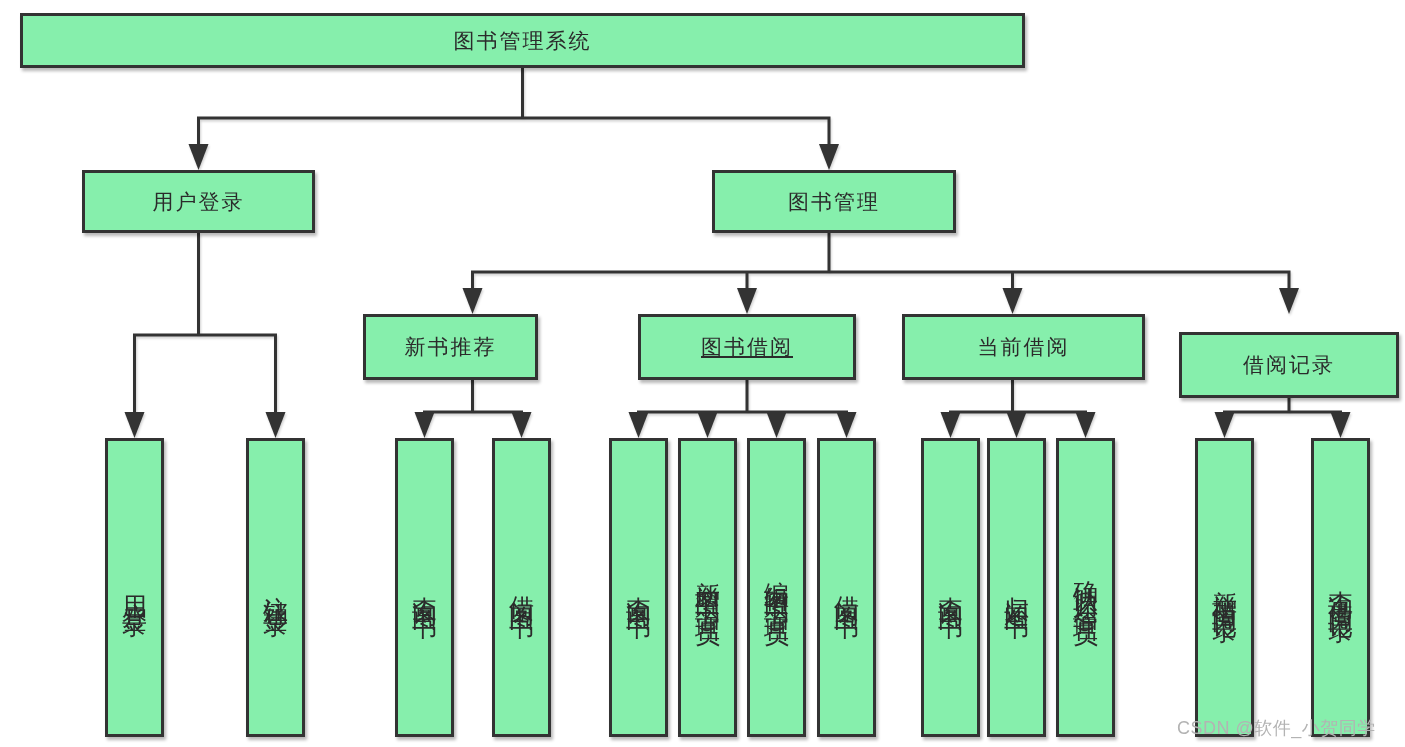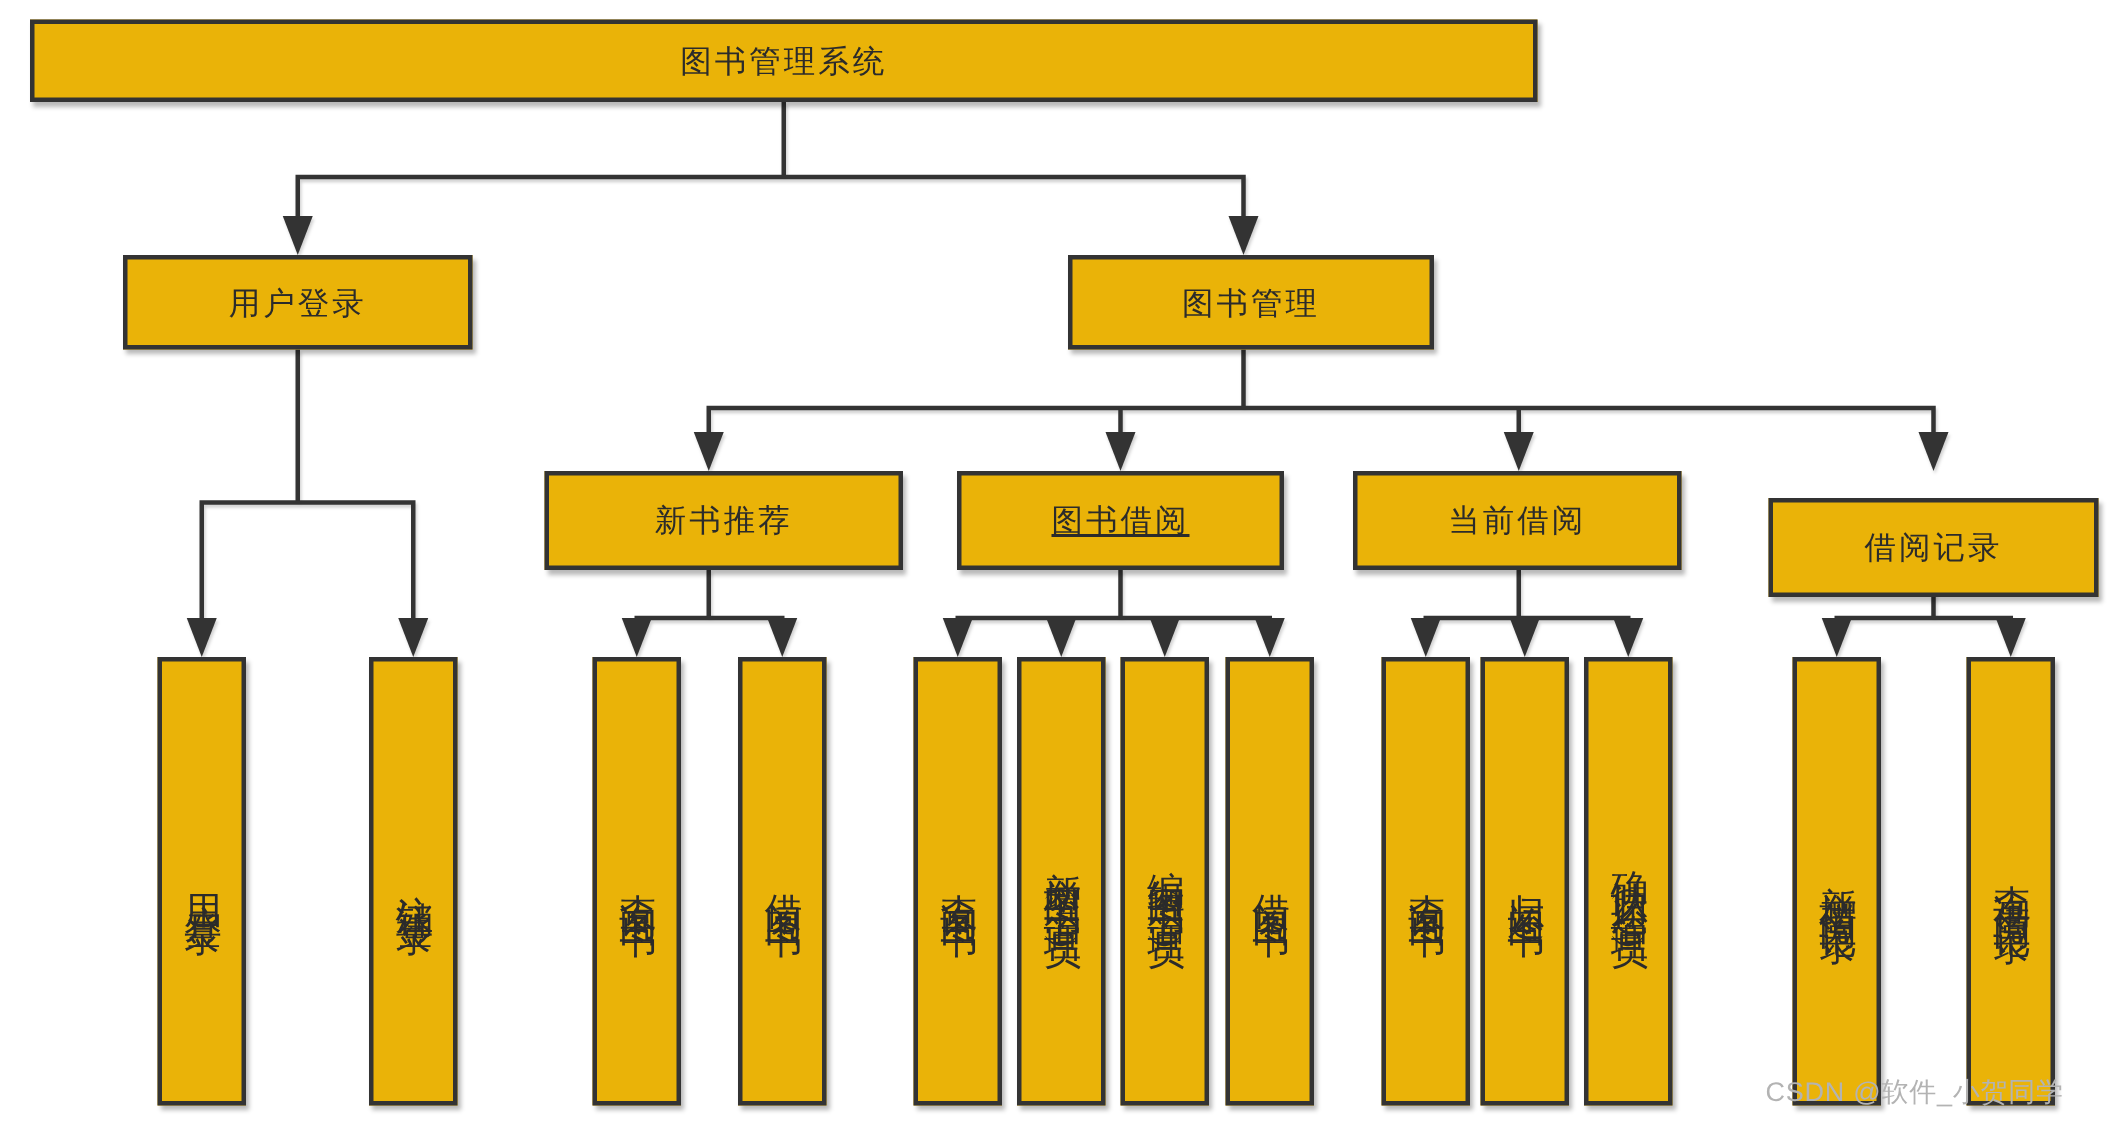--- a/index.html
+++ b/index.html
@@ -3,37 +3,37 @@
 <meta charset="utf-8">
 <style>
   html,body { margin:0; padding:0; background:#ffffff; }
   #canvas {
     position:relative; width:1405px; height:747px; background:#ffffff;
     font-family:"Liberation Sans", sans-serif; overflow:hidden;
   }
   #connectors { position:absolute; left:0; top:0; width:1405px; height:747px;
     filter: drop-shadow(1px 2px 1px rgba(0,0,0,0.18)); }
   .box {
-    position:absolute; box-sizing:border-box; background:#eab308;
+    position:absolute; box-sizing:border-box; background:#86efac;
     border:3px solid #333333; color:#2b2b2b;
     display:flex; align-items:center; justify-content:center;
     box-shadow:2px 3px 3px rgba(0,0,0,0.28);
   }
   .hbox { font-size:21px; letter-spacing:2px; }
   .vbox {
     writing-mode:vertical-rl; text-orientation:mixed;
     font-size:25px; letter-spacing:6px; line-height:1.15;
   }
   
   .n-root            { left:20px;   top:13px;  width:1005px; height:55px; }
   .n-user-login      { left:82px;   top:170px; width:233px;  height:63px; }
   .n-book-mgmt       { left:712px;  top:170px; width:244px;  height:63px; }
-  .n-new-book-rec    { left:363px;  top:314px; width:239px;  height:66px; }
+  .n-new-book-rec    { left:363px;  top:314px; width:175px;  height:66px; }
   .n-book-borrow     { left:638px;  top:314px; width:218px;  height:66px;text-decoration:underline; }
-  .n-current-borrow  { left:902px;  top:314px; width:219px;  height:66px; }
+  .n-current-borrow  { left:902px;  top:314px; width:243px;  height:66px; }
   .n-borrow-records  { left:1179px; top:332px; width:220px;  height:66px; }
   .leaf { top:438px; width:59px; height:299px; }
   .n-leaf-user-login     { left:105px; }
   .n-leaf-logout         { left:246px; }
   .n-leaf-query-book-1   { left:395px; }
   .n-leaf-borrow-book-1  { left:492px; }
   .n-leaf-query-book-2   { left:609px; }
   .n-leaf-add-book       { left:678px; }
   .n-leaf-edit-book      { left:747px; }
   .n-leaf-borrow-book-2  { left:817px; }

